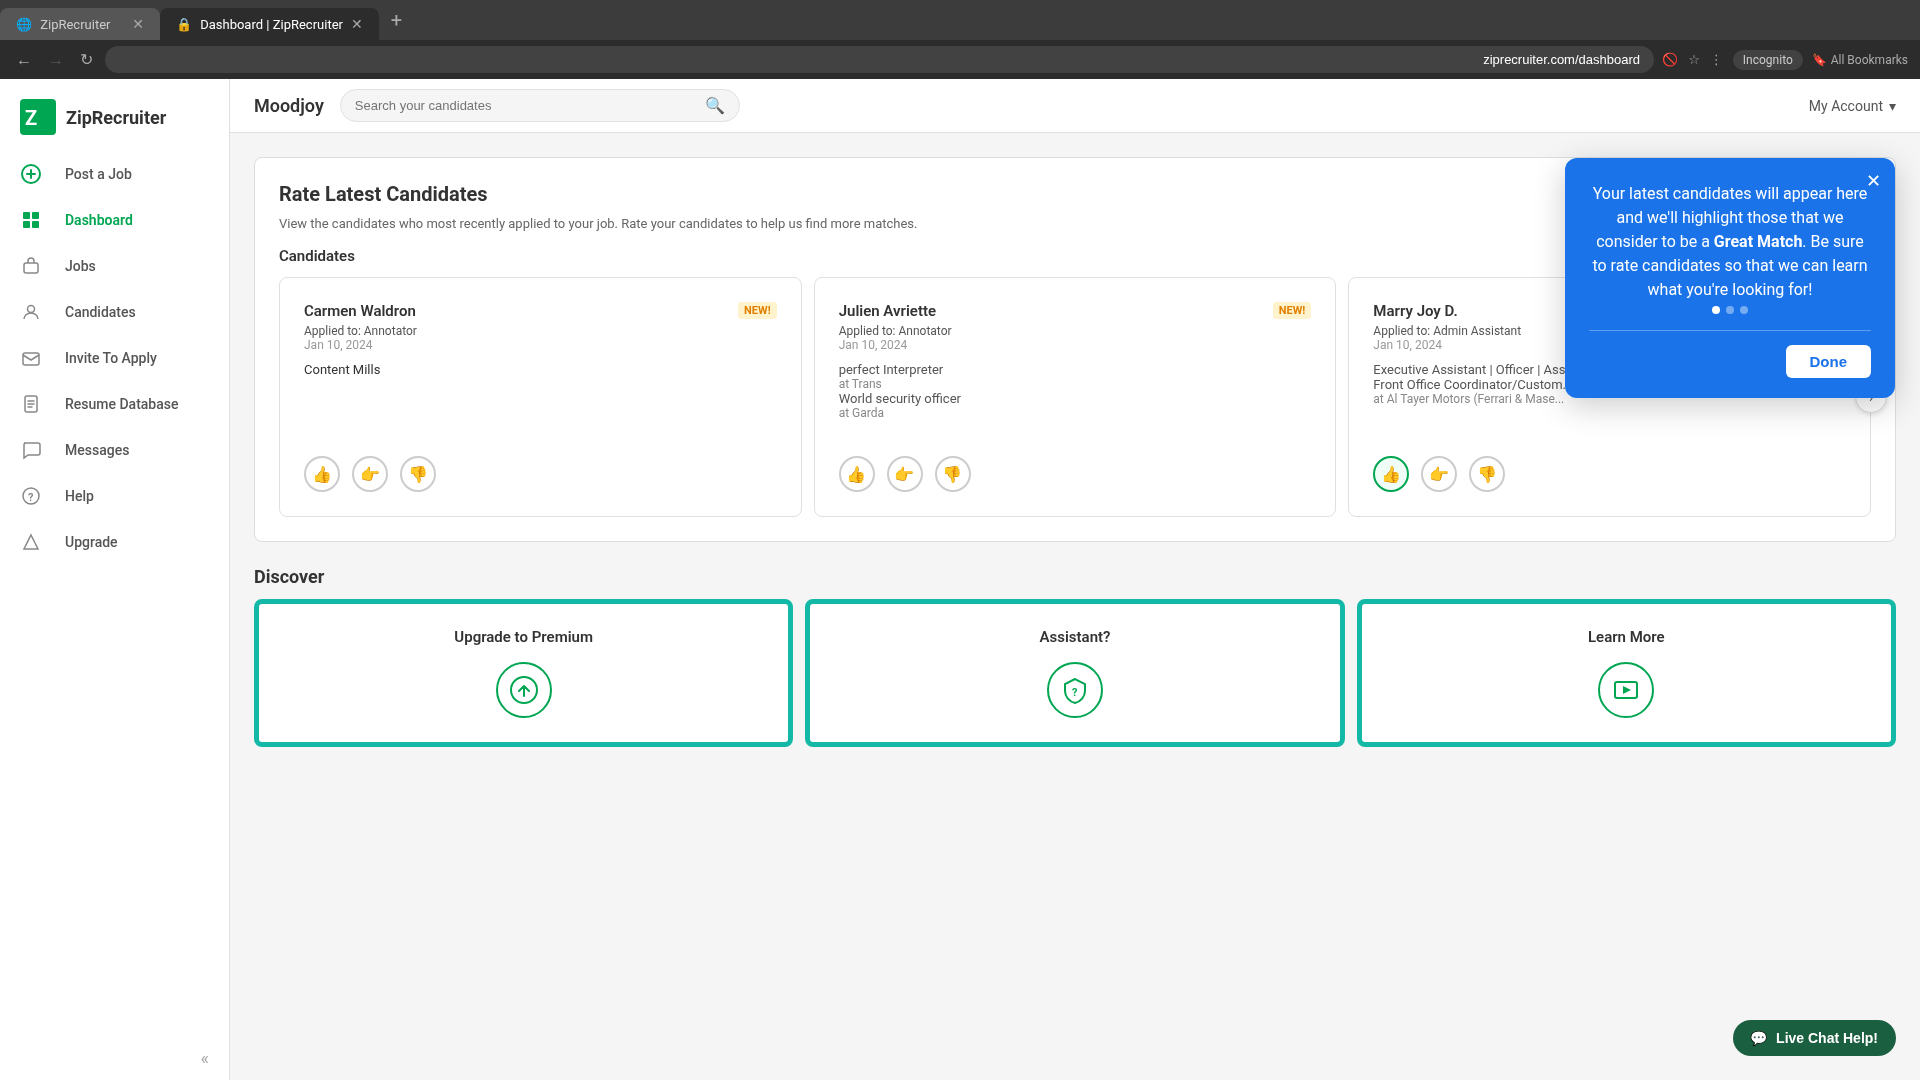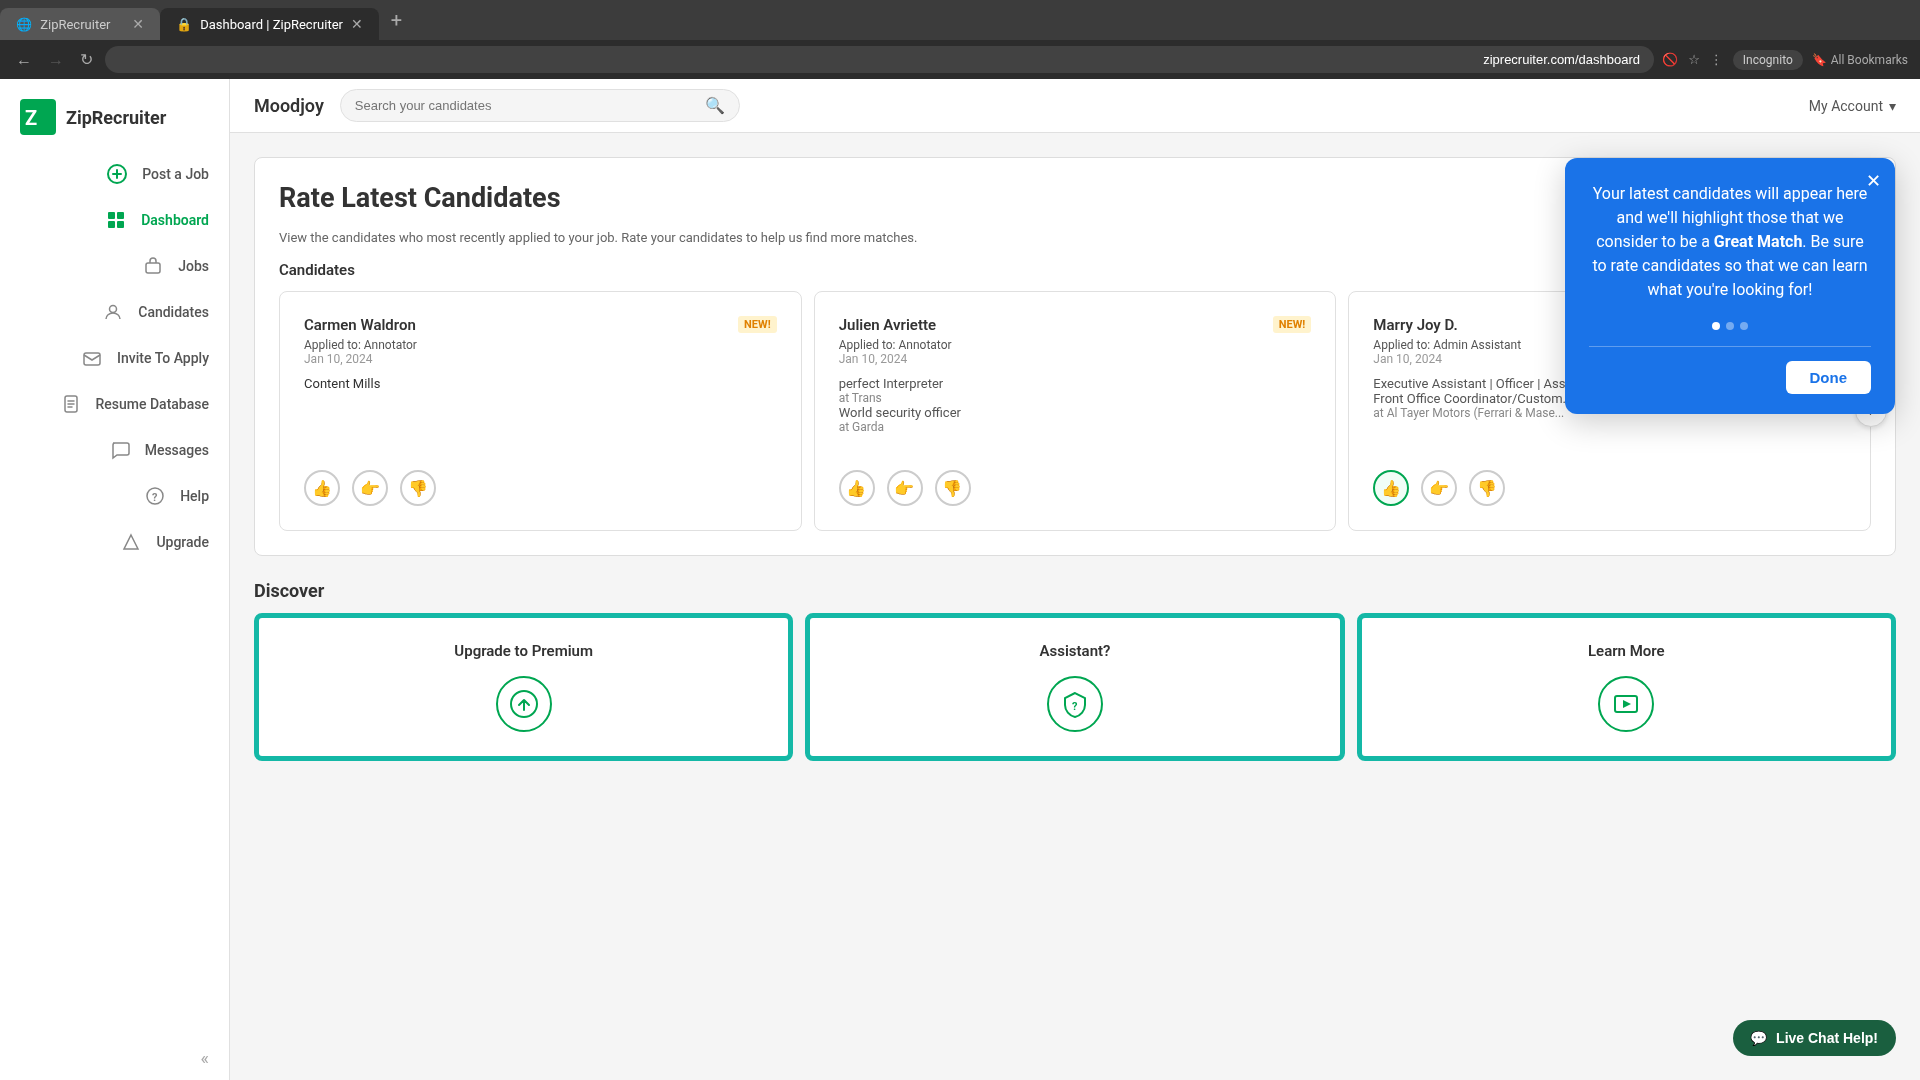--- a/index.html
+++ b/index.html
@@ -20,39 +20,39 @@
     .browser-nav-right span { cursor: pointer; }
     .incognito-badge { background: #424242; color: #ccc; padding: 3px 10px; border-radius: 12px; font-size: 12px; }
 
     
     .app-layout { display: flex; flex: 1; overflow: hidden; background: #f5f5f5; }
 
     
     .sidebar { width: 230px; background: #fff; border-right: 1px solid #e0e0e0; display: flex; flex-direction: column; padding: 0; flex-shrink: 0; }
     .sidebar-logo { padding: 20px 20px 16px; display: flex; align-items: center; gap: 10px; }
     .sidebar-logo-icon { width: 36px; height: 36px; }
-    .sidebar-item { display: flex; align-items: center; gap: 14px; padding: 12px 20px; cursor: pointer; color: #555; font-size: 14px; font-weight: 500; border-radius: 0; transition: background 0.15s; justify-content: flex-end; }
+    .sidebar-item { display: flex; align-items: center; gap: 23px; padding: 12px 20px; cursor: pointer; color: #555; font-size: 14px; font-weight: 500; border-radius: 0; transition: background 0.15s; }
     .sidebar-item.active { color: #00a651; font-weight: 600; }
     .sidebar-item-icon { width: 22px; height: 22px; display: flex; align-items: center; justify-content: center; color: inherit; }
     .sidebar-collapse-btn { margin-top: auto; padding: 12px 20px; color: #aaa; font-size: 18px; cursor: pointer; display: flex; justify-content: flex-end; }
 
     
     .main-area { flex: 1; display: flex; flex-direction: column; overflow: hidden; }
     .main-header { display: flex; align-items: center; gap: 16px; padding: 10px 24px; background: #fff; border-bottom: 1px solid #e0e0e0; }
     .main-header-title { font-size: 18px; font-weight: 600; color: #333; }
     .search-bar { display: flex; align-items: center; background: #f5f5f5; border: 1px solid #e0e0e0; border-radius: 20px; padding: 6px 14px; gap: 8px; flex: 1; max-width: 400px; }
     .search-bar input { background: none; border: none; outline: none; font-size: 13px; color: #555; width: 100%; }
     .my-account { margin-left: auto; display: flex; align-items: center; gap: 6px; color: #555; font-size: 14px; cursor: pointer; }
 
     
     .content-area { flex: 1; overflow-y: auto; padding: 24px; position: relative; }
 
     
     .rate-candidates-panel { background: #fff; border: 1px solid #ddd; border-radius: 8px; padding: 24px; margin-bottom: 24px; position: relative; }
-    .rate-candidates-title { font-size: 27px; font-weight: 700; color: #333; margin-bottom: 16px; }
+    .rate-candidates-title { font-size: 20px; font-weight: 700; color: #333; margin-bottom: 10px; }
     .rate-candidates-desc { font-size: 13px; color: #666; margin-bottom: 16px; }
     .candidates-header { display: flex; align-items: center; justify-content: space-between; margin-bottom: 12px; }
     .candidates-label { font-size: 15px; font-weight: 600; color: #333; }
     .view-all { color: #00a651; font-size: 13px; cursor: pointer; font-weight: 500; }
 
     
     .candidate-cards-row { display: flex; gap: 12px; position: relative; }
     .candidate-card { flex: 1; border: 1px solid #e0e0e0; border-radius: 8px; padding: 24px; background: #fff; min-height: 240px; display: flex; flex-direction: column; }
     .candidate-card-header { display: flex; justify-content: space-between; align-items: flex-start; margin-bottom: 4px; }
     .candidate-name { font-size: 15px; font-weight: 600; color: #333; }
@@ -71,21 +71,21 @@
     .discover-section { margin-top: 8px; }
     .discover-title { font-size: 18px; font-weight: 700; color: #333; margin-bottom: 12px; margin-top: 16px; }
     .discover-cards { display: flex; gap: 12px; }
     .discover-card { flex: 1; background: #fff; border: 5px solid #14b8a6; border-radius: 8px; padding: 24px 16px; display: flex; flex-direction: column; align-items: center; gap: 16px; cursor: pointer; }
     .discover-card-title { font-size: 15px; font-weight: 600; color: #333; }
     .discover-card-icon { width: 56px; height: 56px; border-radius: 50%; border: 2px solid #00a651; display: flex; align-items: center; justify-content: center; color: #00a651; font-size: 24px; }
 
     
     .tooltip-popup { position: absolute; right: 0; top: 0; width: 330px; background: #1a73e8; border-radius: 12px; padding: 24px 24px 20px; color: #fff; z-index: 100; box-shadow: 0 8px 32px rgba(0,0,0,0.2); }
     .tooltip-close { position: absolute; top: 12px; right: 14px; background: none; border: none; color: #fff; font-size: 18px; cursor: pointer; }
-    .tooltip-text { font-size: 16px; line-height: 1.5; text-align: center; margin-bottom: 20px; }
+    .tooltip-text { font-size: 16px; line-height: 1.5; text-align: center; margin-bottom: 4px; }
     .tooltip-text strong { font-weight: 700; }
     .tooltip-dots { display: flex; justify-content: center; gap: 6px; margin-bottom: 16px; }
     .tooltip-dot { width: 8px; height: 8px; border-radius: 50%; background: rgba(255,255,255,0.4); }
     .tooltip-dot.active { background: #fff; }
     .tooltip-divider { border: none; border-top: 1px solid rgba(255,255,255,0.3); margin-bottom: 14px; }
     .tooltip-done-btn { background: #fff; color: #1a73e8; border: none; border-radius: 6px; padding: 8px 24px; font-size: 15px; font-weight: 600; cursor: pointer; float: right; }
 
     
     .live-chat-btn { position: fixed; bottom: 24px; right: 24px; background: #1a5f3f; color: #fff; border: none; border-radius: 24px; padding: 10px 18px; font-size: 14px; font-weight: 600; cursor: pointer; display: flex; align-items: center; gap: 8px; z-index: 200; }
   </style>

